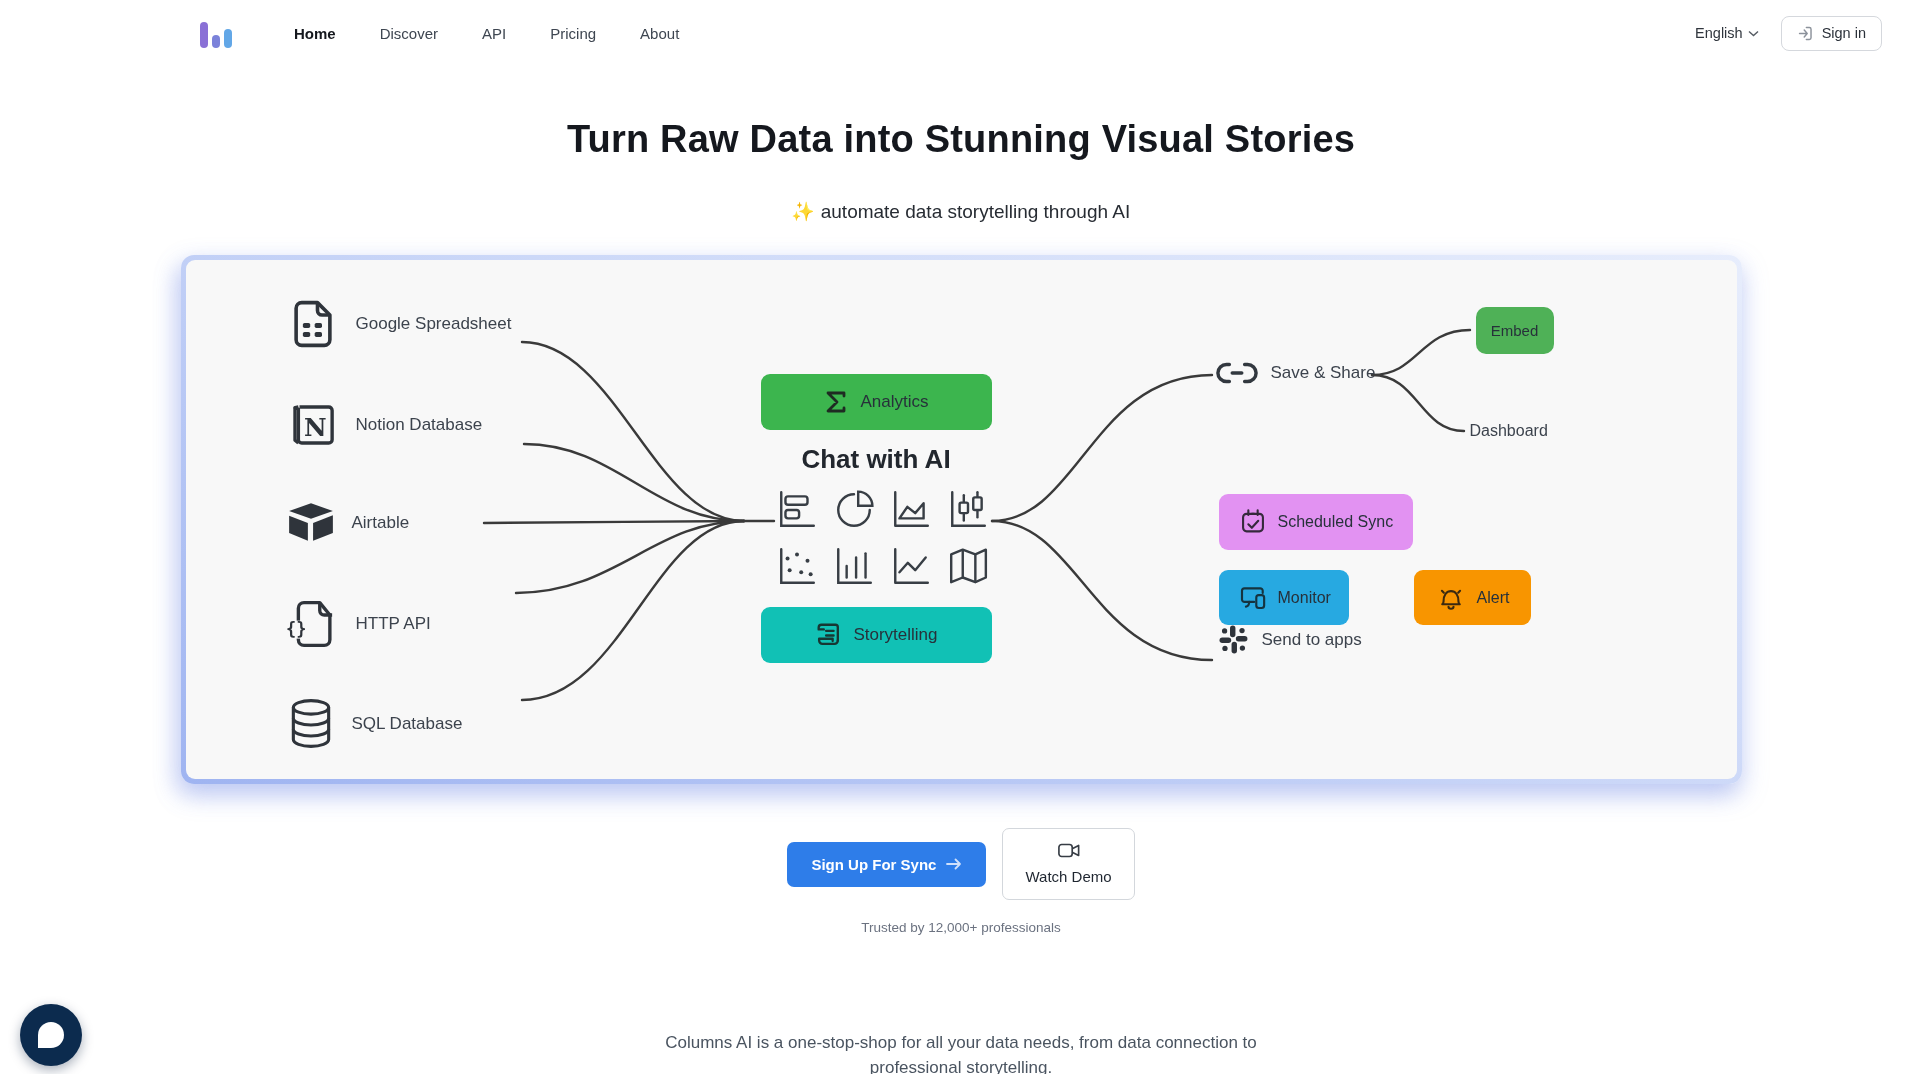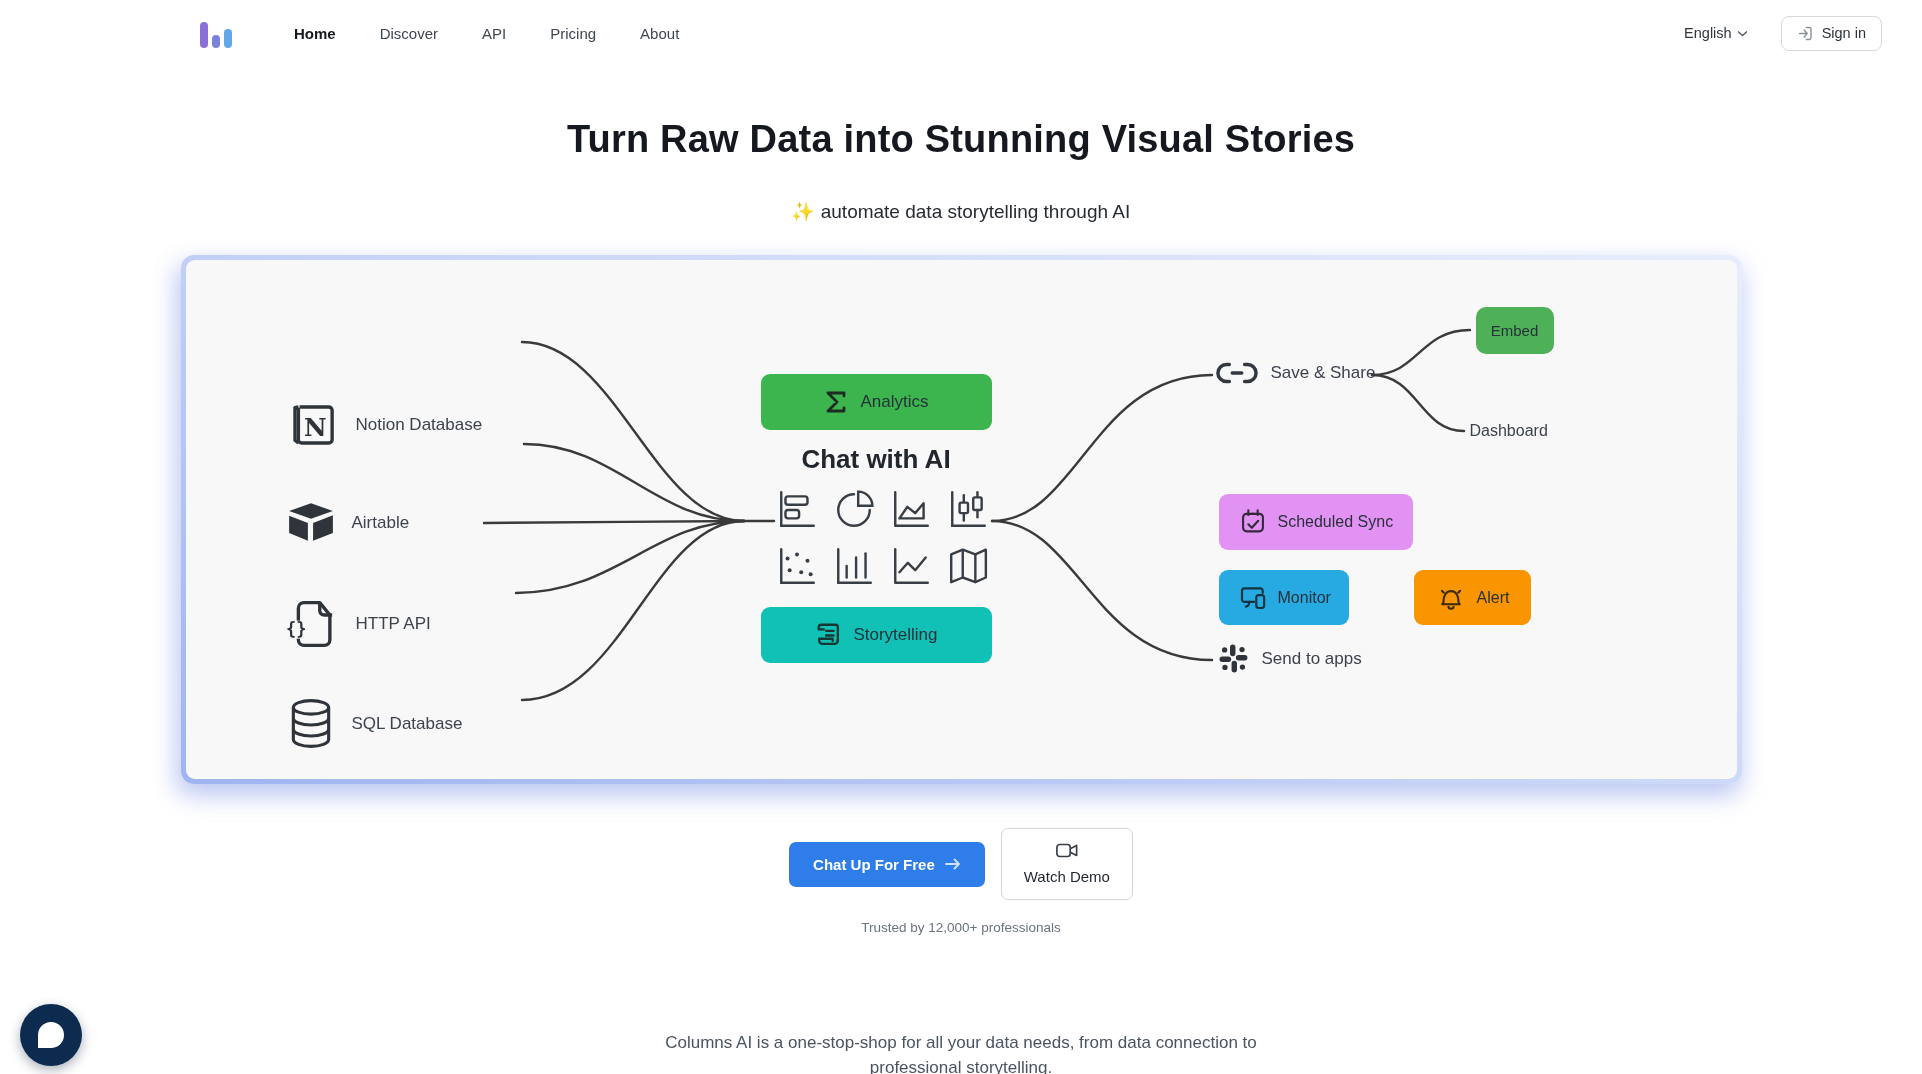--- a/index.html
+++ b/index.html
@@ -9,21 +9,21 @@
   
   .header { display:flex; align-items:center; height:66px; padding:0 40px 0 200px; }
   .logo { display:flex; align-items:flex-end; gap:4px; height:30px; margin-right:62px; cursor:pointer; }
   .logo .bar { width:8px; border-radius:4px; }
   .logo .b1 { height:26px; }
   .logo .b2 { height:13px; }
   .logo .b3 { height:19px; }
   .nav { display:flex; align-items:center; gap:44px; }
   .nav-item { font-size:15px; color:#3e4651; cursor:pointer; }
   .nav-item.active { font-weight:700; color:#15181e; }
-  .header-right { margin-left:auto; display:flex; align-items:center; gap:33px; }
+  .header-right { margin-left:auto; display:flex; align-items:center; gap:22px; }
   .lang { display:flex; align-items:center; gap:5px; font-size:14.5px; color:#2f353d; cursor:pointer; }
   .signin-btn { display:flex; align-items:center; gap:8px; border:1px solid #d5d8dd; border-radius:8px;
     background:#fff; padding:8px 15px; font-size:14.5px; color:#2b313a; cursor:pointer; }
 
   
   .hero { text-align:center; margin-top:52px; }
   .hero-title { font-size:38px; font-weight:700; color:#15181e; letter-spacing:.2px; }
   .hero-sub { margin-top:39px; font-size:19px; color:#272c33; }
 
   
@@ -119,20 +119,31 @@
       <path d="M330 333 C 430 333, 468 261, 558 261"></path>
       <path d="M336 440 C 436 440, 468 261, 558 261"></path>
       <path d="M558 261 H 588"></path>
       <path d="M806 261 C 892 261, 906 115, 1026 115"></path>
       <path d="M806 261 C 892 261, 906 400, 1026 400"></path>
       <path d="M1186 115 C 1232 115, 1234 70,  1284 70"></path>
       <path d="M1186 115 C 1232 115, 1234 171, 1278 171"></path>
     </g>
   </svg>
 
+  <div class="abs src-row" style="left:100px; top:37px;">
+    <svg class="ic" width="54" height="54" viewBox="0 0 48 48">
+      <path d="M28 5 H14 a5 5 0 0 0 -5 5 v28 a5 5 0 0 0 5 5 h20 a5 5 0 0 0 5 -5 V16 Z" fill="none" stroke="#2f343b" stroke-width="3.2" stroke-linejoin="round"></path>
+      <path d="M28 5 v7 a4 4 0 0 0 4 4 h7" fill="none" stroke="#2f343b" stroke-width="3.2" stroke-linejoin="round"></path>
+      <rect x="15" y="23" width="6.5" height="4.5" rx="1.5" fill="#2f343b"></rect>
+          <rect x="25.5" y="23" width="6.5" height="4.5" rx="1.5" fill="#2f343b"></rect>
+      <rect x="15" y="31" width="6.5" height="4.5" rx="1.5" fill="#2f343b"></rect>
+          <rect x="25.5" y="31" width="6.5" height="4.5" rx="1.5" fill="#2f343b"></rect>
+    </svg>
+    <span class="src-label">Google Spreadsheet</span>
+  </div>
 
   <div class="abs src-row" style="left:100px; top:138px;">
     <svg class="ic" width="54" height="54" viewBox="0 0 48 48">
       <path d="M12 8 h26 a3 3 0 0 1 3 3 v26 a3 3 0 0 1 -3 3 H14 a3 3 0 0 1 -3 -3 V10 l-3 -1.5 3 -0.5" fill="none" stroke="#2f343b" stroke-width="3" stroke-linejoin="round"></path>
       <path d="M8 8.5 v29 l3 2.5" fill="none" stroke="#2f343b" stroke-width="3" stroke-linejoin="round"></path>
       <text x="16" y="34" font-family="'DejaVu Serif',serif" font-size="22" font-weight="bold" fill="#2f343b">N</text>
     </svg>
     <span class="src-label">Notion Database</span>
   </div>
 
@@ -280,40 +291,40 @@
 
   <div class="abs badge" style="left:1228px; top:310px; height:55px; padding:0 22px; background:var(--alert);">
     <svg class="ic" width="30" height="30" viewBox="0 0 48 48" fill="none" stroke="#3b2a10" stroke-width="3.4" stroke-linecap="round" stroke-linejoin="round">
       <path d="M12 30 c0 -11 5 -17 12 -17 s12 6 12 17 c0 2 .8 3 2 4 H10 c1.2 -1 2 -2 2 -4 z"></path>
       <path d="M20 38 a4 3.2 0 0 0 8 0"></path>
       <path d="M9.5 12.5 l3 3 M38.5 12.5 l-3 3"></path>
     </svg>
     <span>Alert</span>
   </div>
 
-  <div class="abs node-row" style="left:1032px; top:383px;">
+  <div class="abs node-row" style="left:1032px; top:364px;">
     <svg class="ic" width="31" height="31" viewBox="0 0 40 40" fill="#2f343b">
       <rect x="15.5" y="2" width="7" height="15" rx="3.5"></rect>
       <rect x="23" y="15.5" width="15" height="7" rx="3.5"></rect>
       <rect x="17.5" y="23" width="7" height="15" rx="3.5"></rect>
       <rect x="2" y="17.5" width="15" height="7" rx="3.5"></rect>
       <circle cx="8.5" cy="9" r="3.4"></circle>
           <circle cx="31" cy="8.5" r="3.4"></circle>
       <circle cx="31.5" cy="31" r="3.4"></circle>
           <circle cx="9" cy="31.5" r="3.4"></circle>
     </svg>
     <span class="node-label">Send to apps</span>
   </div>
 
 </div>
 </div>
 
 <div class="cta-row">
   <button class="signup-btn" style="background: rgb(46, 125, 233);">
-    <span>Chat Up For Free</span>
+    <span>Sign Up For Sync</span>
     <svg class="ic" width="16" height="12" viewBox="0 0 16 12" fill="none" stroke="#cfe0fb" stroke-width="1.8" stroke-linecap="round" stroke-linejoin="round">
       <path d="M1 6 h13 M9.5 1.5 L14 6 l-4.5 4.5"></path>
     </svg>
   </button>
   <button class="demo-btn">
     <svg class="ic" width="22" height="15" viewBox="0 0 24 16" fill="none" stroke="#373d45" stroke-width="1.8" stroke-linejoin="round">
       <rect x="1" y="1.5" width="14.5" height="13" rx="3"></rect>
       <path d="M15.5 6 22.5 2.5 v11 L15.5 10"></path>
     </svg>
     <span>Watch Demo</span>

